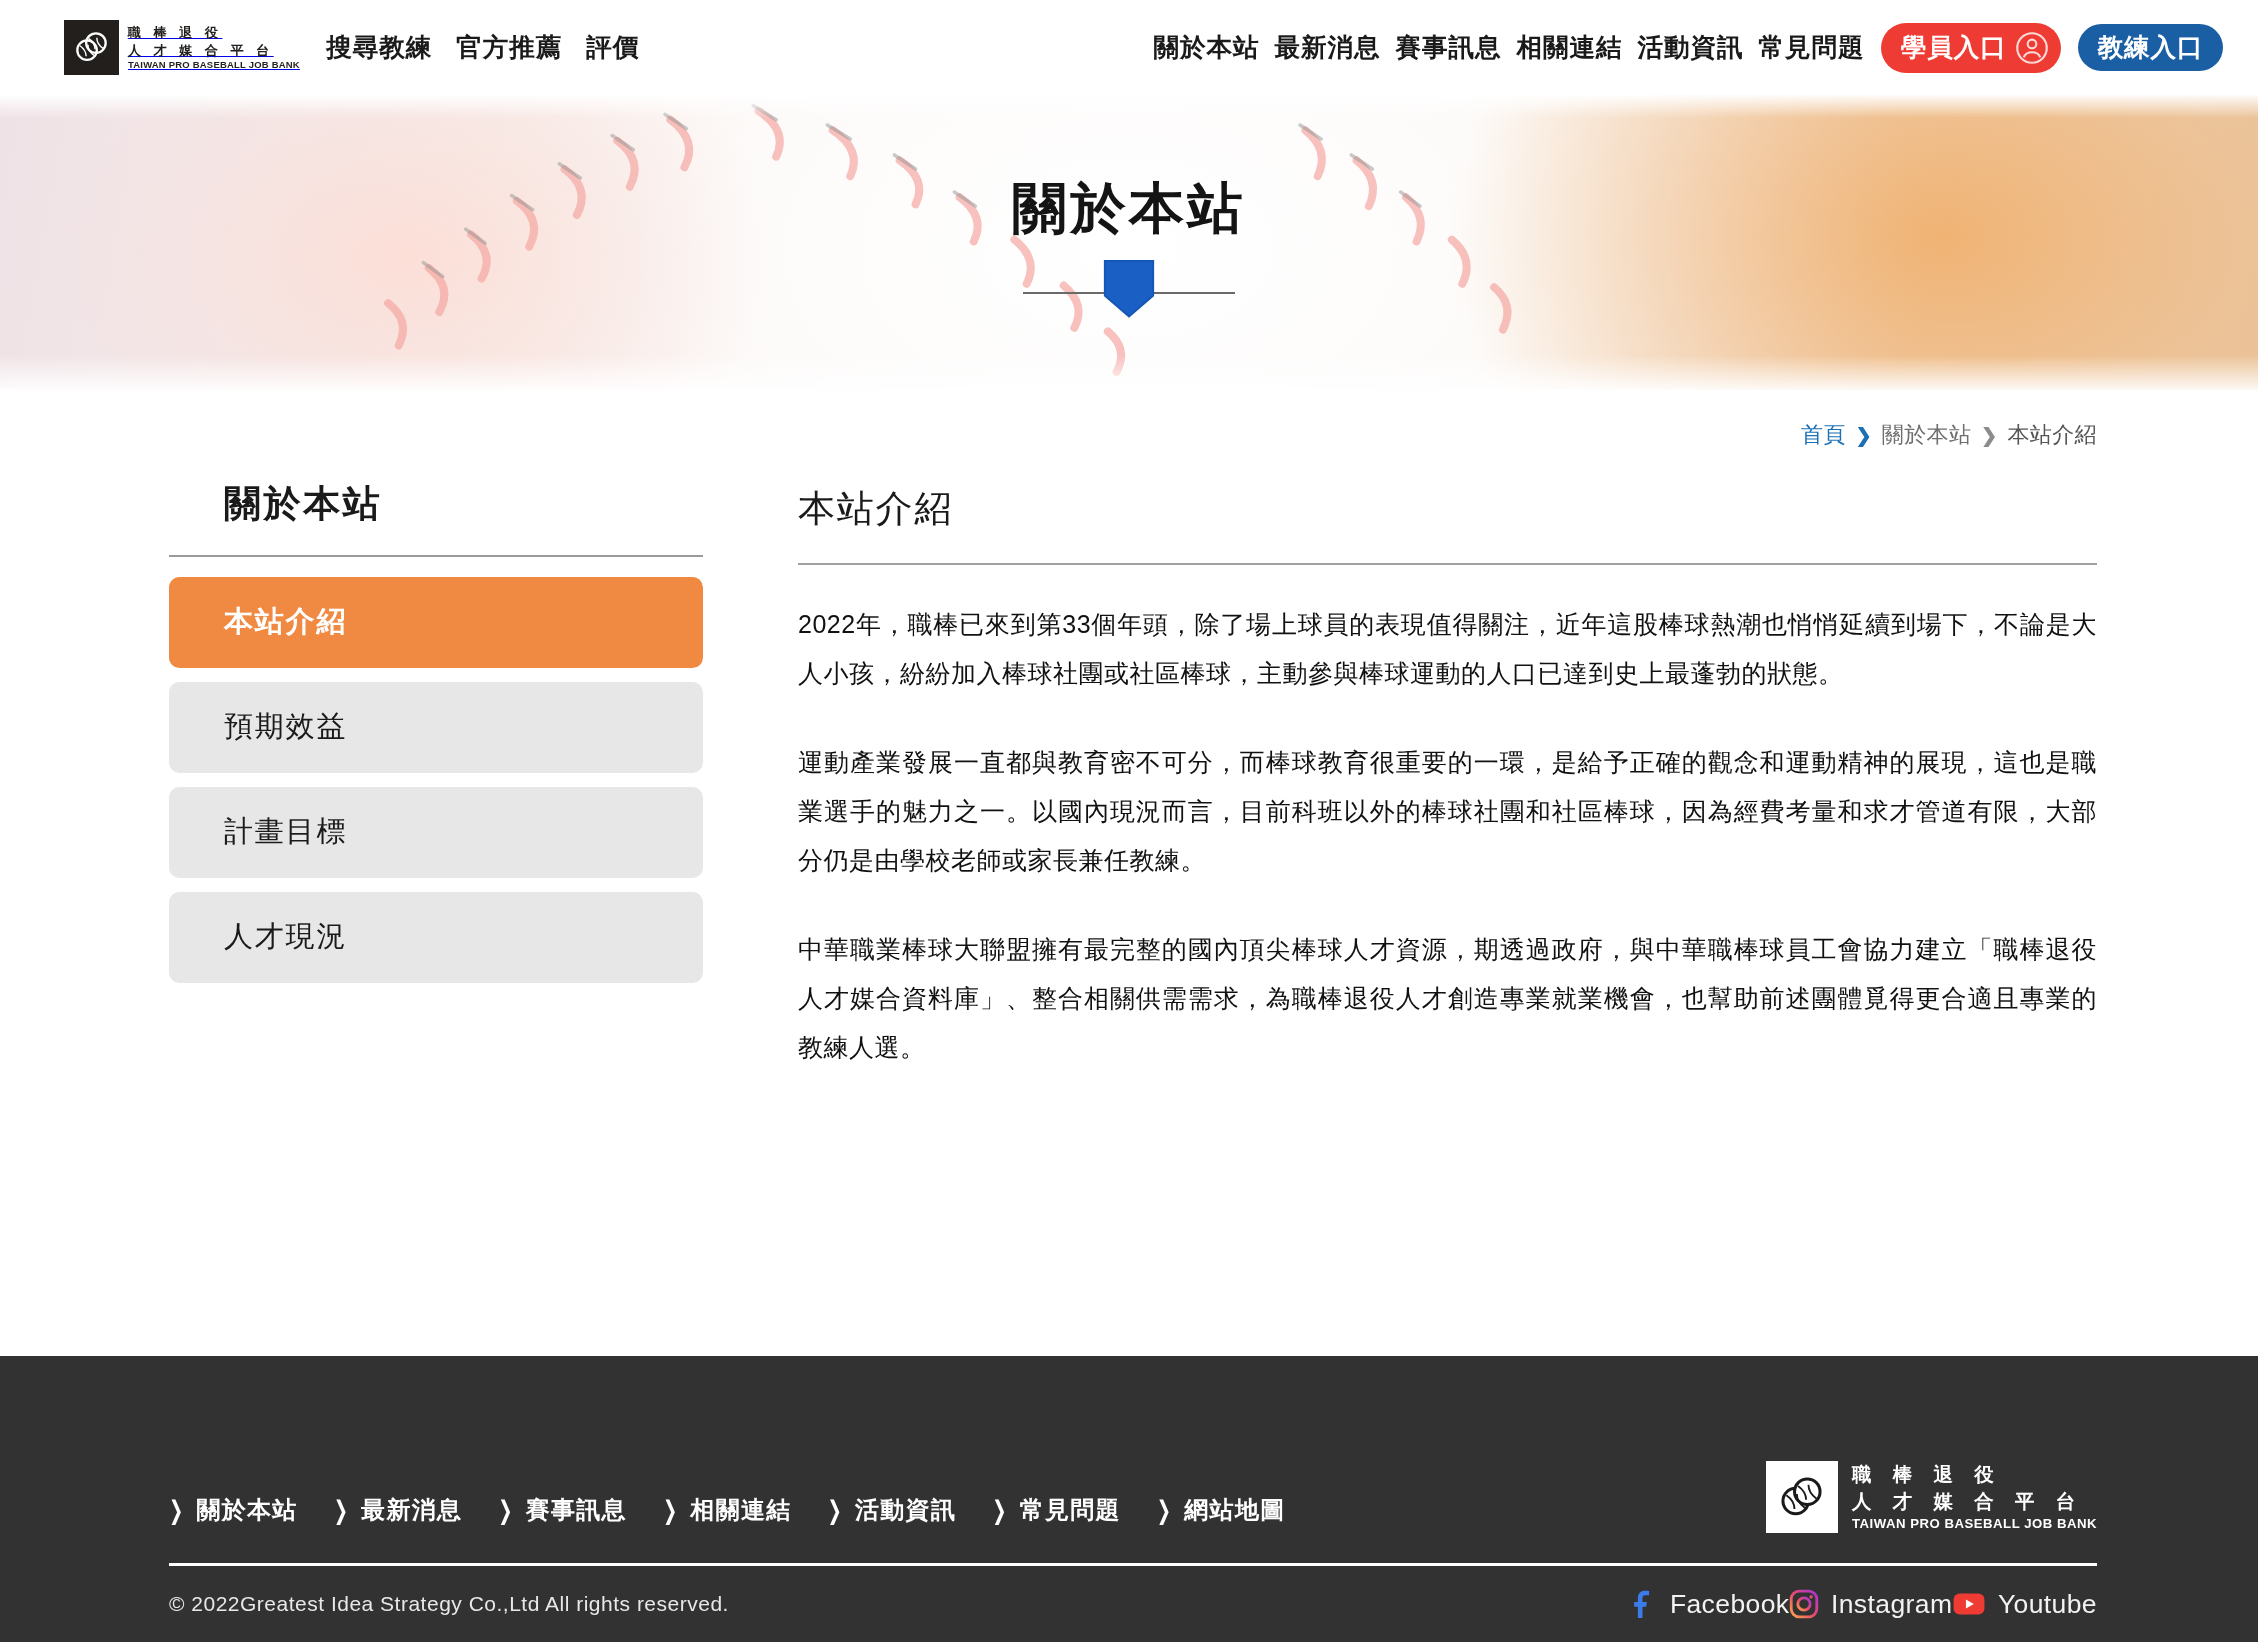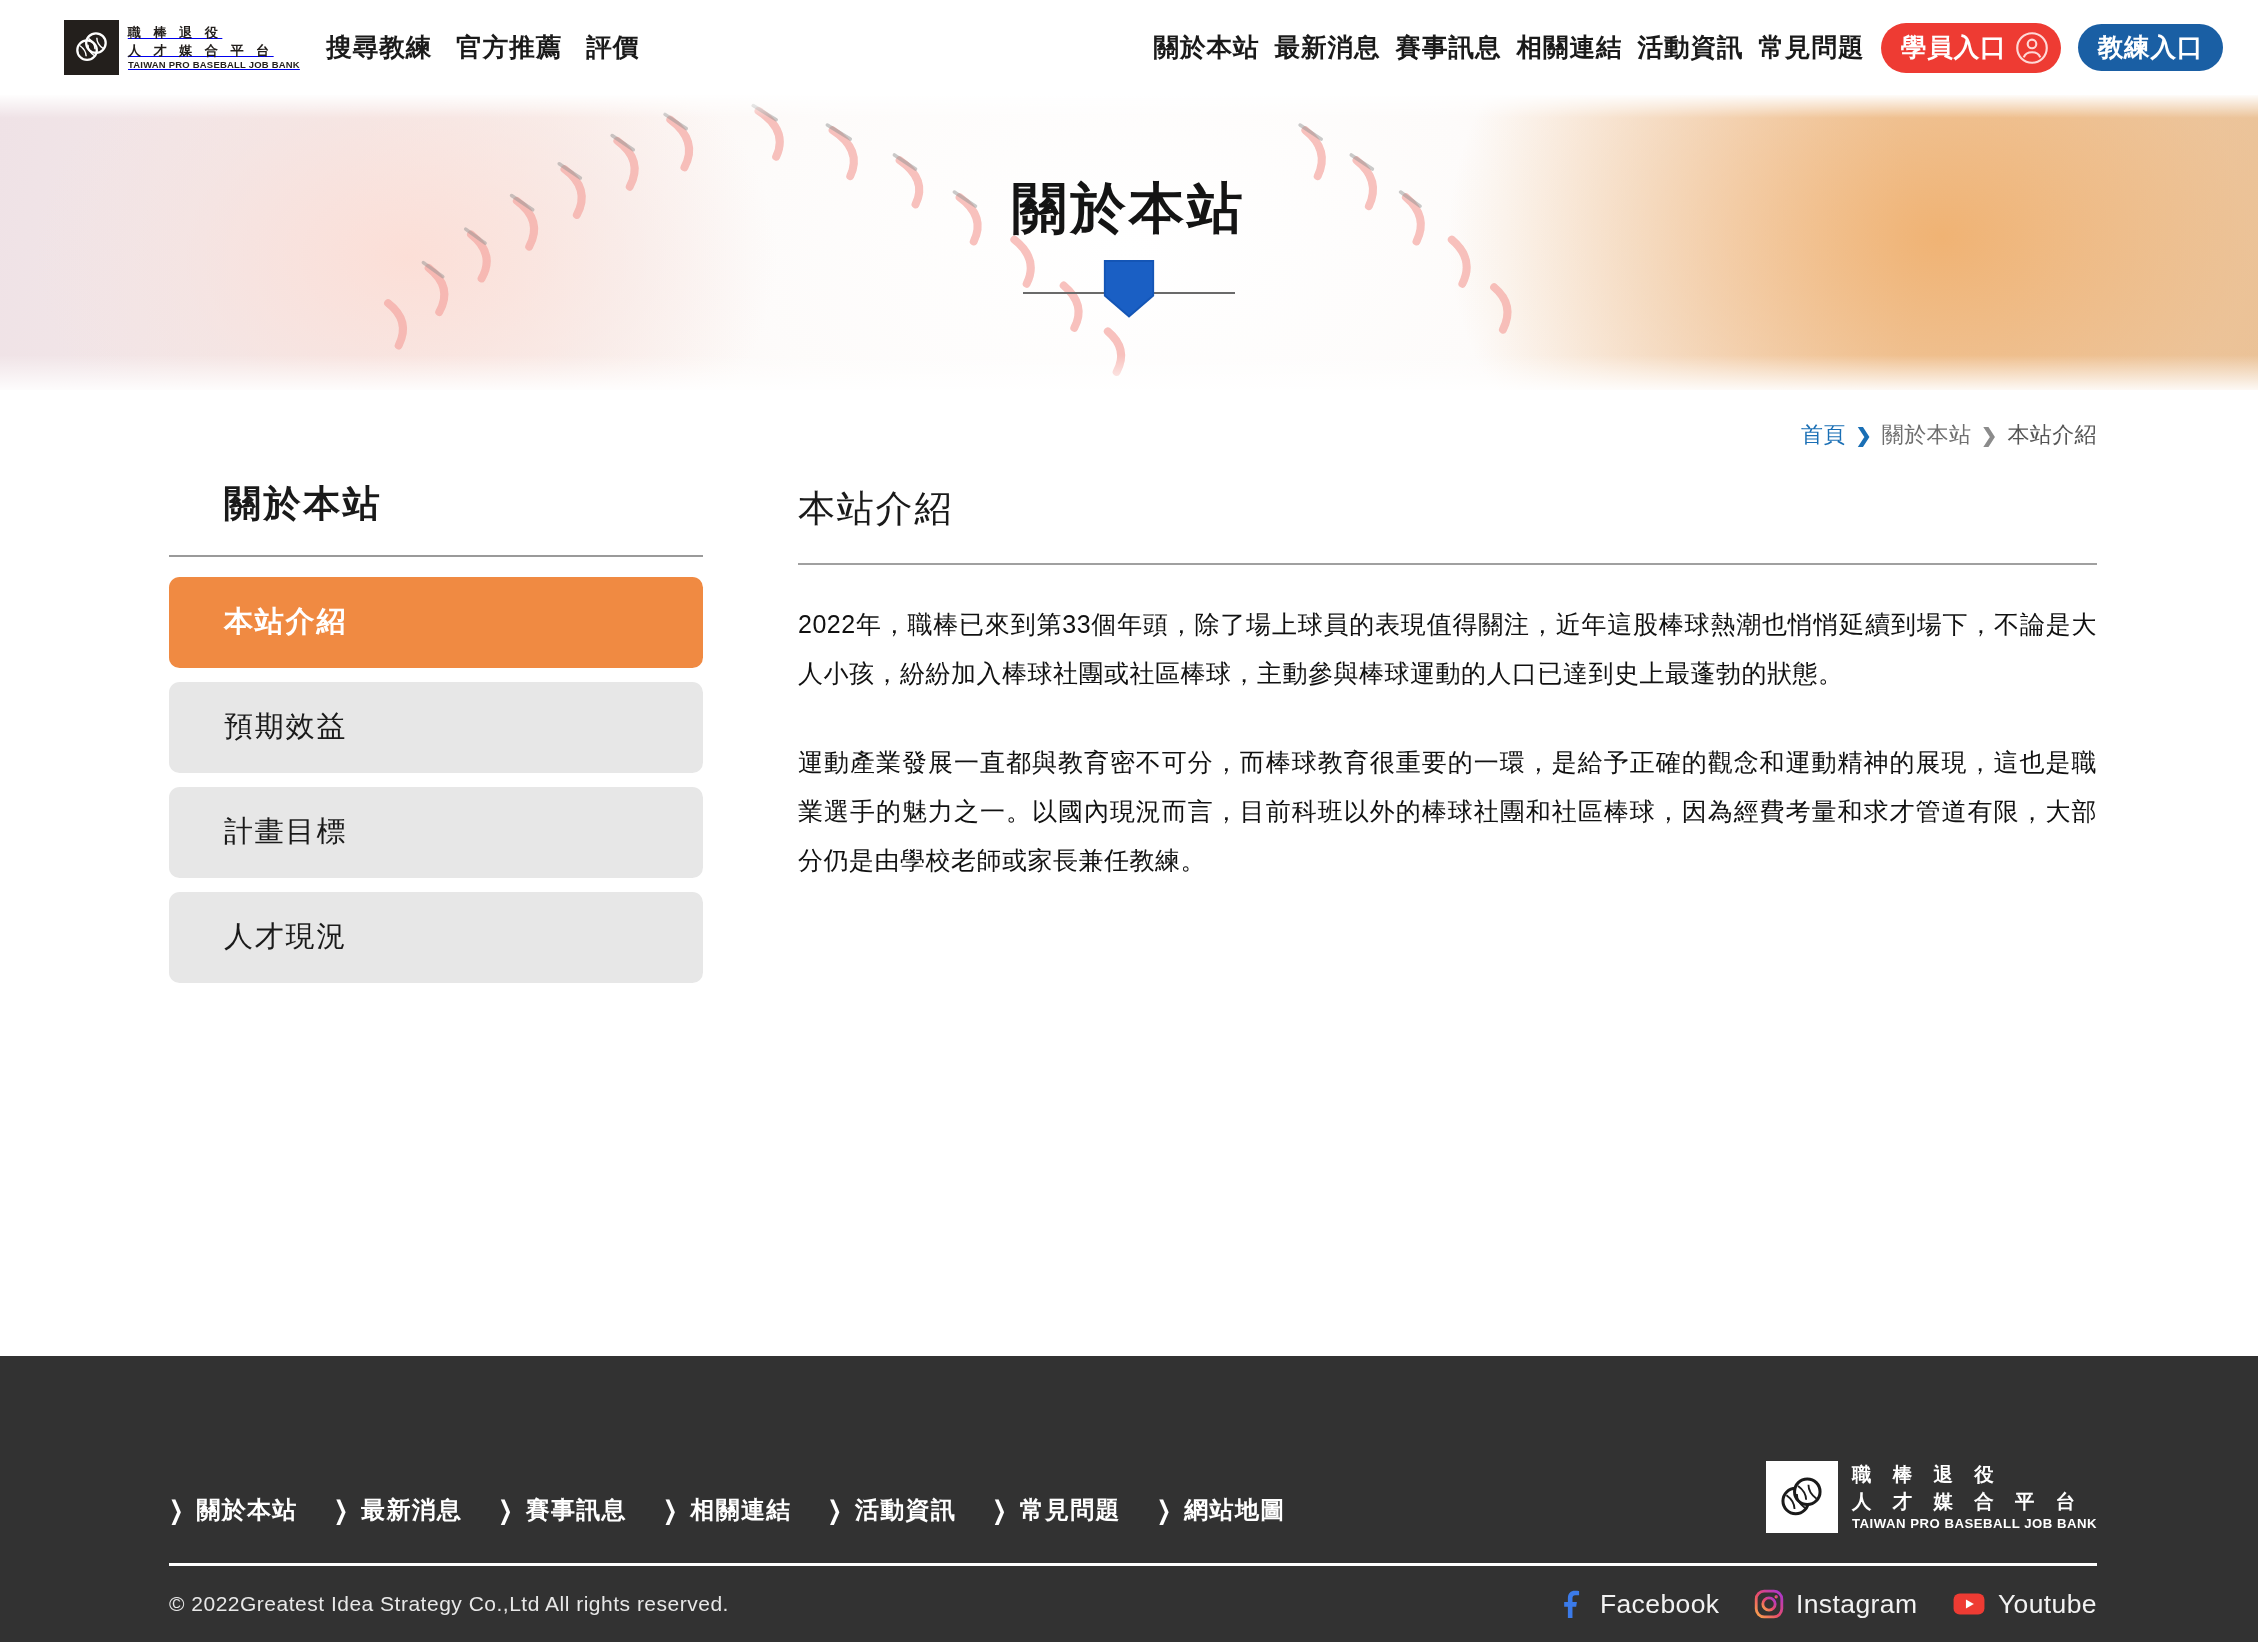--- a/index.html
+++ b/index.html
@@ -378,21 +378,21 @@
     display: flex;
     align-items: center;
     justify-content: space-between;
     height: 76px;
   }
   .copyright {
     color: #e8e8e8;
     font-size: 21px;
     letter-spacing: 0.5px;
   }
-  .social-list { display: flex; align-items: center; gap: 35px; }
+  .social-list { display: flex; align-items: center; }
   .social-item {
     display: flex;
     align-items: center;
     gap: 11.5px;
     text-decoration: none;
   }
   .social-item span.slabel {
     color: #f2f2f2;
     font-size: 26.5px;
     letter-spacing: 0.4px;
@@ -537,20 +537,21 @@
         <a class="side-item" href="#">人才現況</a>
       </li>
     </ul>
   </aside>
 
   <main class="content">
     <h2 class="content-title">本站介紹</h2>
     <div class="content-rule"></div>
     <p>2022年，職棒已來到第33個年頭，除了場上球員的表現值得關注，近年這股棒球熱潮也悄悄延續到場下，不論是大人小孩，紛紛加入棒球社團或社區棒球，主動參與棒球運動的人口已達到史上最蓬勃的狀態。</p>
     <p>運動產業發展一直都與教育密不可分，而棒球教育很重要的一環，是給予正確的觀念和運動精神的展現，這也是職業選手的魅力之一。以國內現況而言，目前科班以外的棒球社團和社區棒球，因為經費考量和求才管道有限，大部分仍是由學校老師或家長兼任教練。</p>
+    <p>中華職業棒球大聯盟擁有最完整的國內頂尖棒球人才資源，期透過政府，與中華職棒球員工會協力建立「職棒退役人才媒合資料庫」、整合相關供需需求，為職棒退役人才創造專業就業機會，也幫助前述團體覓得更合適且專業的教練人選。</p>
   </main>
 </div>
 
 <footer class="site-footer">
   <div class="footer-top">
 
     <nav class="footer-nav">
       <a class="footer-nav-item" href="#">
         <span class="footer-arrow">❯</span>
         <span class="flabel">關於本站</span>

